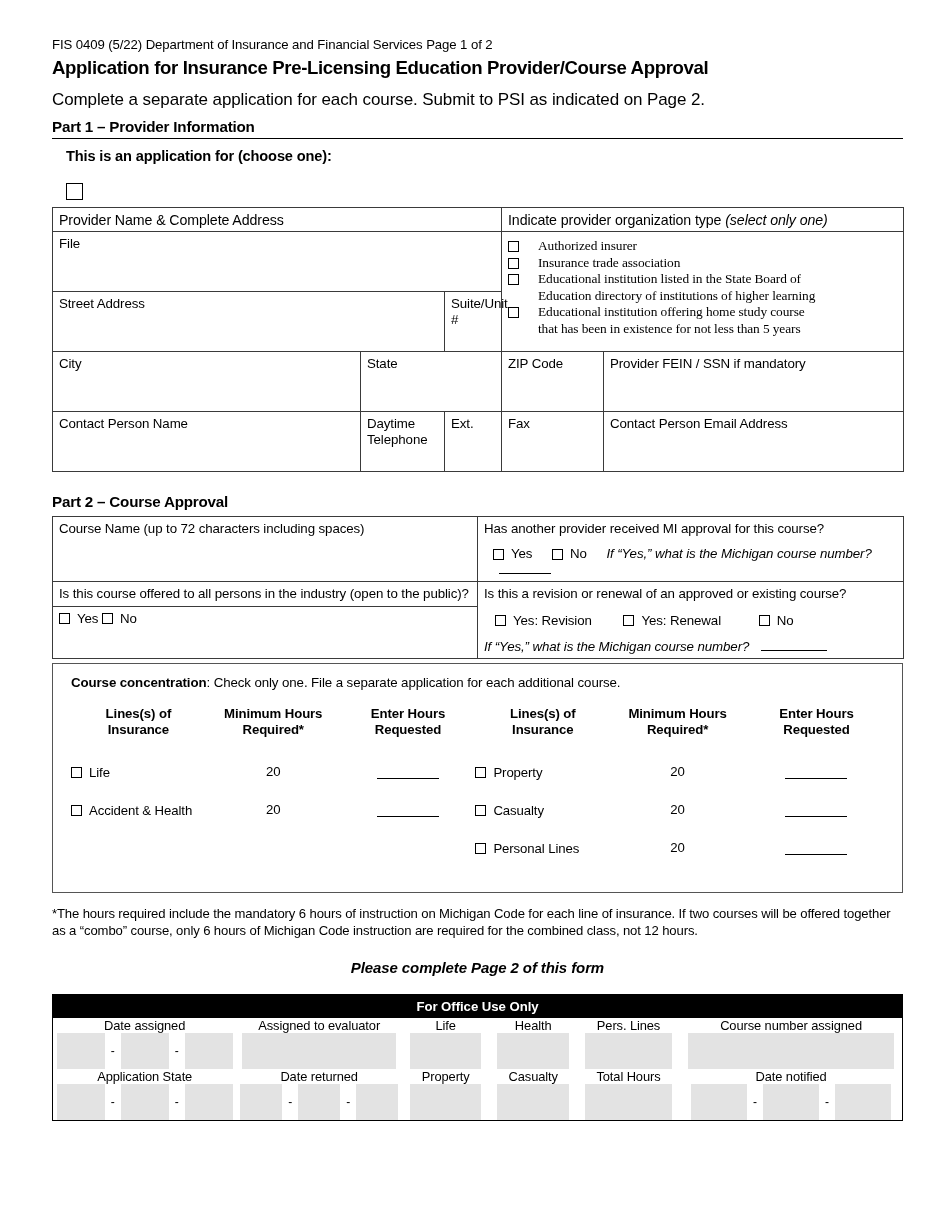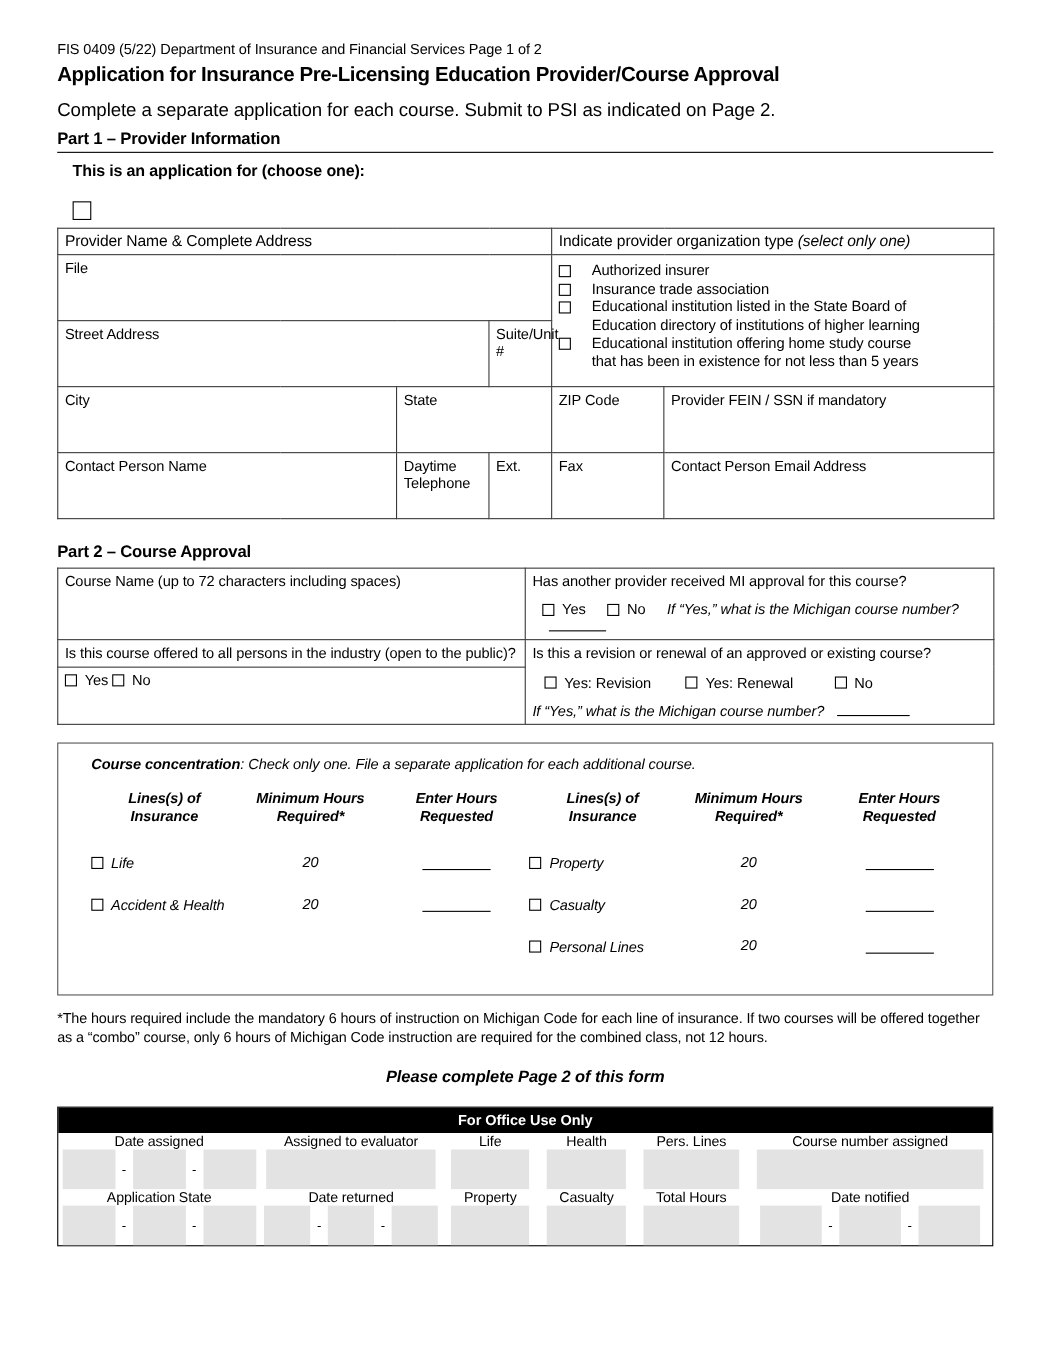--- a/index.html
+++ b/index.html
@@ -112,21 +112,21 @@
   .tabhead {
     font-weight: bold;
     font-size: 14.2px !important;
     letter-spacing: -0.15px;
   }
   .ital { font-style: italic; }
 
   .p1tab { margin-top: 7px; }
 
   
-  .orglist { padding: 2px 0 0 0; }
+  .orglist { padding: 2px 0 0 0; font-family: Liberation Serif, serif; }
   .orgrow {
     display: flex;
     align-items: flex-start;
     line-height: 16.5px;
   }
   .orgrow .cbox.sm { margin-top: 3px; }
   .orgtxt {
     margin-left: 19px;
     font-size: 13.4px;
     letter-spacing: -0.1px;
@@ -146,24 +146,23 @@
     display: inline-flex;
     align-items: center;
     vertical-align: middle;
   }
   .inlinecb .cbox.sm { margin-right: 7px; }
   .yesno-stack { padding-top: 5px; padding-left: 16px; }
   .yesno-stack .inlinecb { margin-bottom: 3px; }
 
   
   .concbox {
-    margin-top: 16px;
+    margin-top: 4px;
     border: 1.3px solid #555;
-    padding: 11px 14px 14px 30px;
-    font-style: italic;
+    padding: 11px 14px 14px 18px;
   }
   .conc-title {
     font-size: 13.3px;
     letter-spacing: -0.1px;
   }
   .conc-table {
     width: 100%;
     border-collapse: collapse;
     table-layout: fixed;
     margin-top: 16px;

